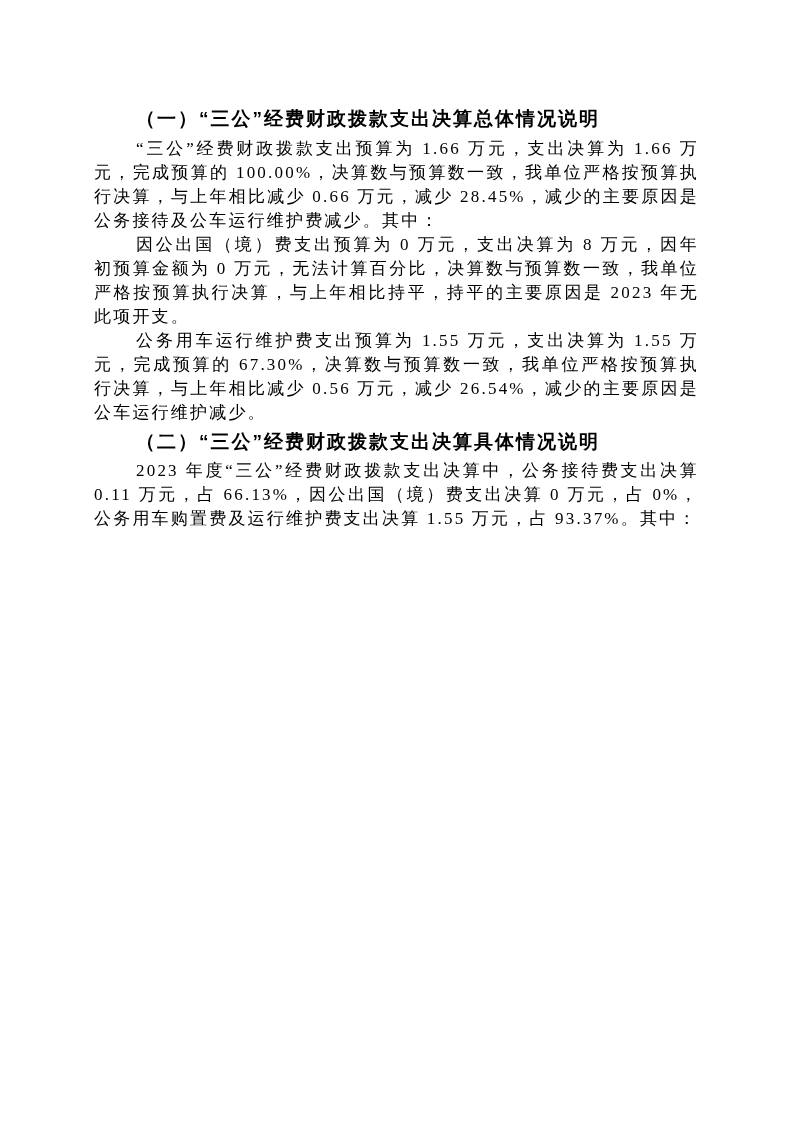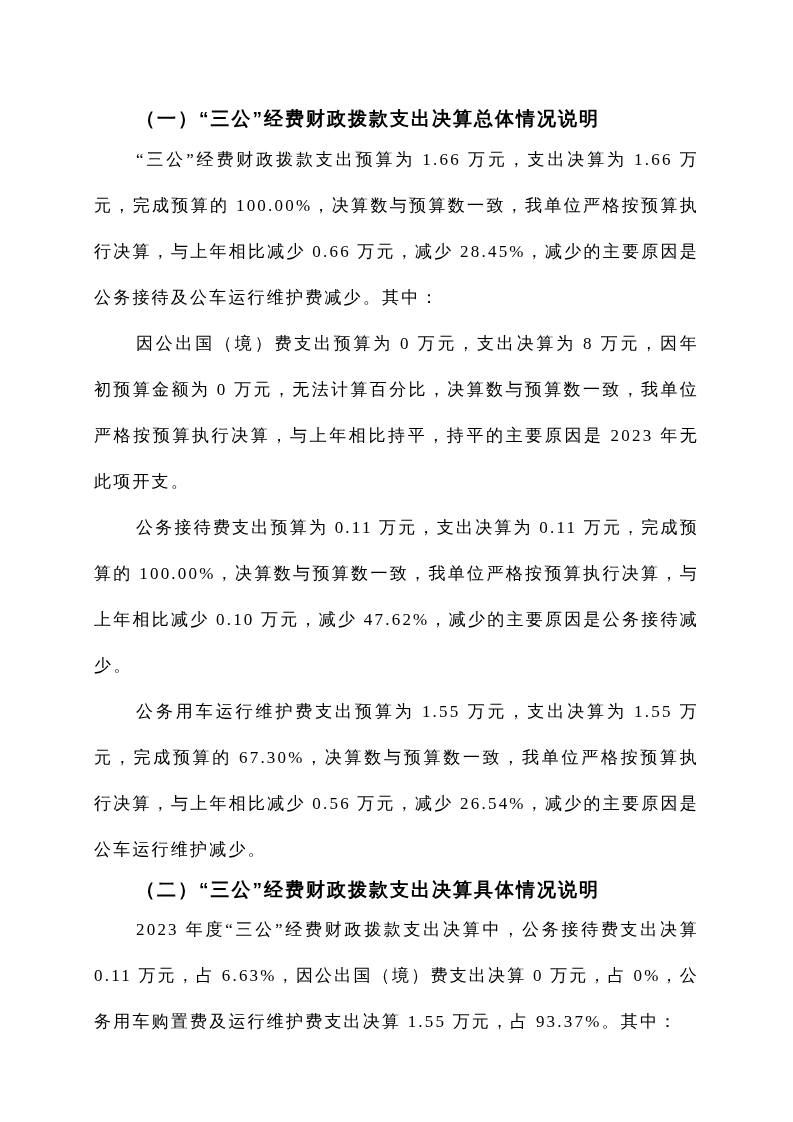--- a/index.html
+++ b/index.html
@@ -18,21 +18,21 @@
   }
   .content {
     position: absolute;
     left: 94px;
     top: 102px;
     width: 605px;
   }
   .para {
     margin: 0;
     font-size: 17px;
-    line-height: 46px;
+    line-height: 24px;
     letter-spacing: 2.2px;
     text-align: justify;
     text-justify: inter-character;
     text-indent: 42px;
     word-break: normal;
     color: #000000;
   }
   .heading {
     margin: 0;
     font-family: "Liberation Sans", "DejaVu Sans", sans-serif;
@@ -45,18 +45,17 @@
   }
 </style>
 </head>
 <body>
 
 <div class="page">
   <div class="content">
     <h3 class="heading">（一）“三公”经费财政拨款支出决算总体情况说明</h3>
     <p class="para">“三公”经费财政拨款支出预算为 1.66 万元，支出决算为 1.66 万元，完成预算的 100.00%，决算数与预算数一致，我单位严格按预算执行决算，与上年相比减少 0.66 万元，减少 28.45%，减少的主要原因是公务接待及公车运行维护费减少。其中：</p>
     <p class="para">因公出国（境）费支出预算为 0 万元，支出决算为 8 万元，因年初预算金额为 0 万元，无法计算百分比，决算数与预算数一致，我单位严格按预算执行决算，与上年相比持平，持平的主要原因是 2023 年无此项开支。</p>
-    <p class="para">公务接待费支出预算为 0.11 万元，支出决算为 0.11 万元，完成预算的 100.00%，决算数与预算数一致，我单位严格按预算执行决算，与上年相比减少 0.10 万元，减少 47.62%，减少的主要原因是公务接待减少。</p>
     <p class="para">公务用车运行维护费支出预算为 1.55 万元，支出决算为 1.55 万元，完成预算的 67.30%，决算数与预算数一致，我单位严格按预算执行决算，与上年相比减少 0.56 万元，减少 26.54%，减少的主要原因是公车运行维护减少。</p>
     <h3 class="heading">（二）“三公”经费财政拨款支出决算具体情况说明</h3>
-    <p class="para">2023 年度“三公”经费财政拨款支出决算中，公务接待费支出决算 0.11 万元，占 6.63%，因公出国（境）费支出决算 0 万元，占 0%，公务用车购置费及运行维护费支出决算 1.55 万元，占 93.37%。其中：</p>
+    <p class="para">2023 年度“三公”经费财政拨款支出决算中，公务接待费支出决算 0.11 万元，占 66.13%，因公出国（境）费支出决算 0 万元，占 0%，公务用车购置费及运行维护费支出决算 1.55 万元，占 93.37%。其中：</p>
   </div>
 </div>
 
 </body></html>

